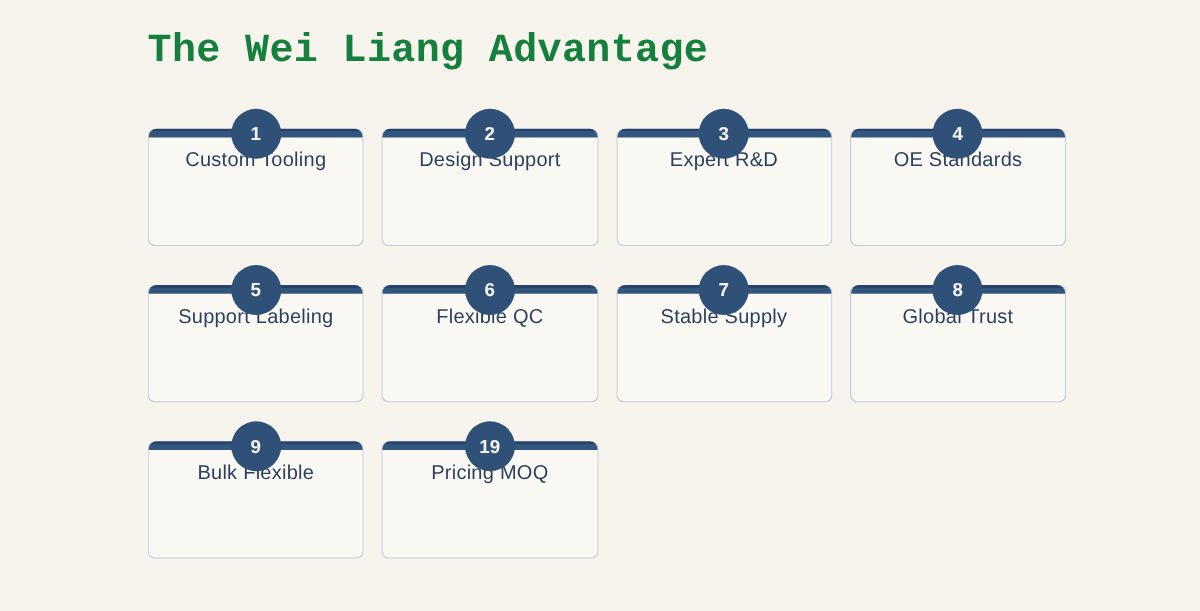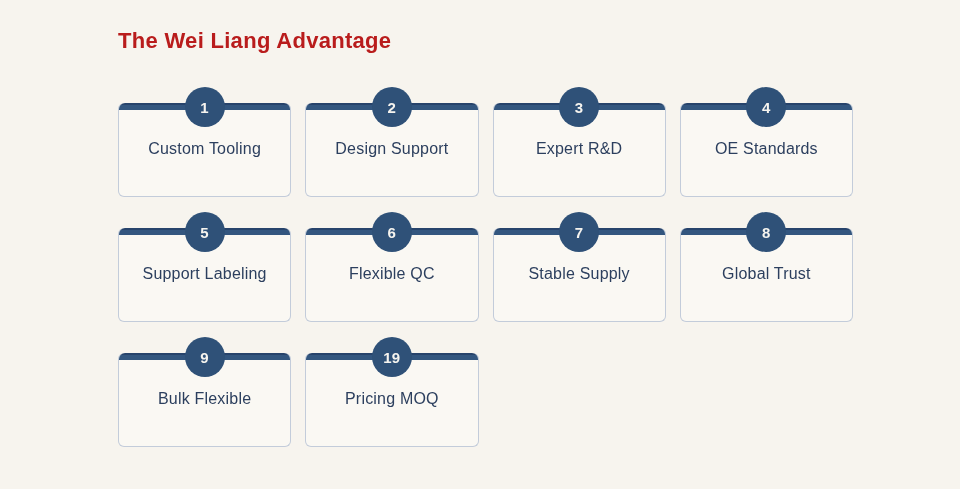--- a/index.html
+++ b/index.html
@@ -8,25 +8,26 @@
     overflow: hidden;
     background: #F7F4EE;
     font-family: "Liberation Sans", "DejaVu Sans", sans-serif;
   }
   .section {
     width: 960px; height: 489px;
     padding: 24px 107px 0 118px;
     background: #F7F4EE;
   }
   .page-title {
-    font-size: 22px;
+    font-size: 32px;
     font-weight: 700;
     letter-spacing: 0.3px;
-    color: #b91c1c;
+    color: #15803d;
     line-height: 34px;
+    font-family: Liberation Mono, monospace;
   }
   .cards-grid {
     margin-top: 45px;
     display: grid;
     grid-template-columns: repeat(4, 1fr);
     column-gap: 14px;
     row-gap: 31px;
     width: 735px;
   }
   .card {
@@ -57,21 +58,21 @@
     justify-content: center;
     z-index: 2;
   }
   .card-badge span {
     color: #F6F4EF;
     font-size: 15px;
     font-weight: 700;
     letter-spacing: 0.2px;
   }
   .card-label {
-    margin-top: 36px;
+    margin-top: 16px;
     text-align: center;
     font-size: 16px;
     font-weight: 400;
     color: #2C3F5E;
     letter-spacing: 0.2px;
     line-height: 20px;
   }
 </style>
 </head>
 <body>

